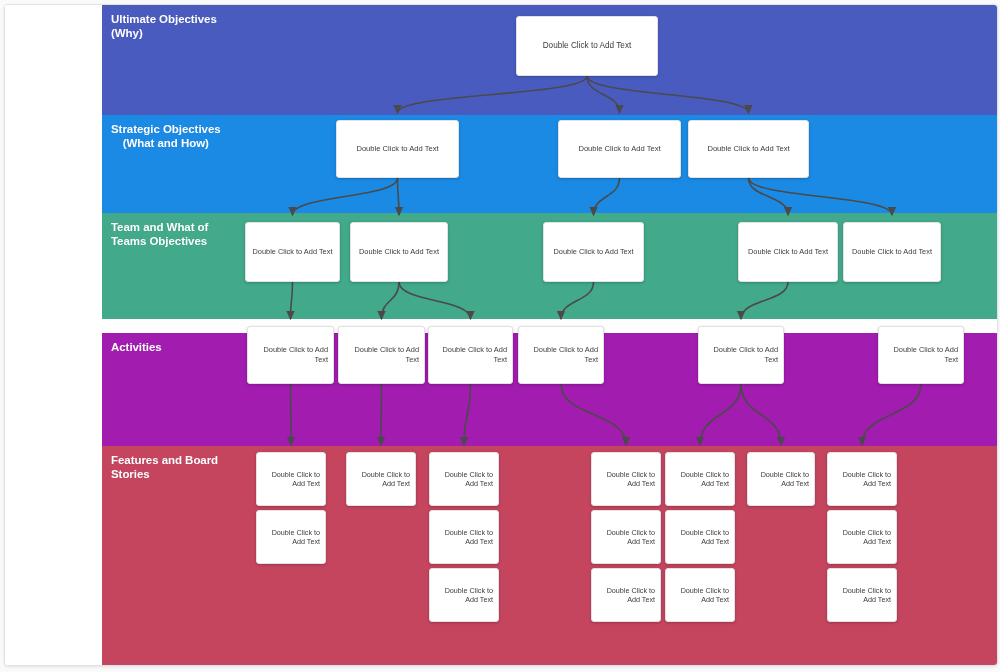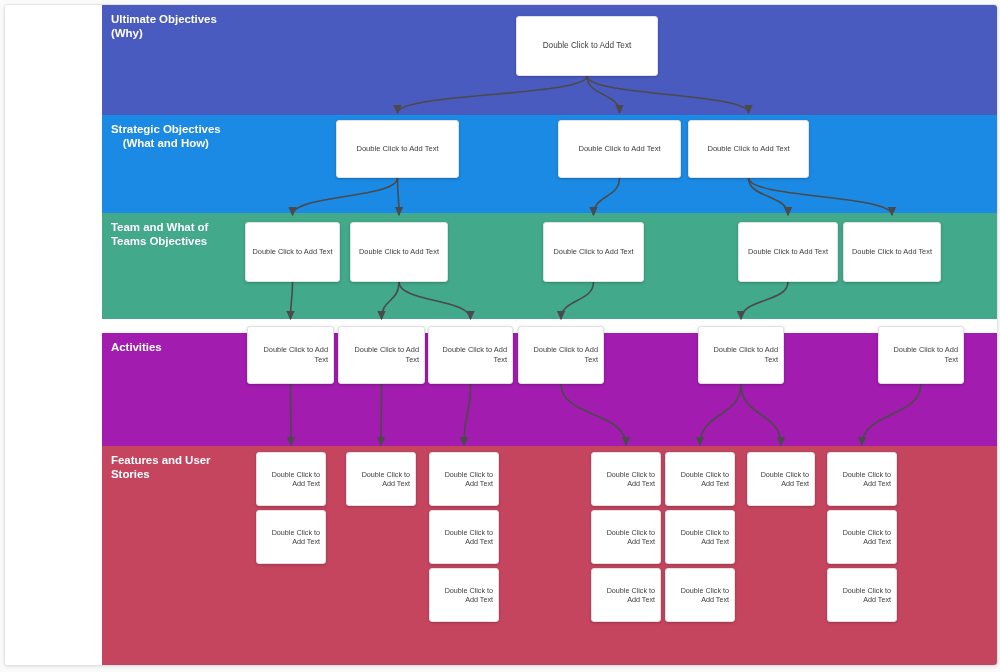--- a/index.html
+++ b/index.html
@@ -153,21 +153,21 @@
 (What and How)</div>
         </div>
         <div class="band" style="top: 208px; height: 106px; background: rgb(66, 169, 139);">
           <div class="band-title">Team and What of
 Teams Objectives</div>
         </div>
         <div class="band" style="top: 314px; height: 127px; background: #a21caf; margin-top: 14px;">
           <div class="band-title">Activities</div>
         </div>
         <div class="band" style="top: 441px; height: 219px; background: rgb(197, 69, 95);">
-          <div class="band-title">Features and User
+          <div class="band-title">Features and Board
 Stories</div>
         </div>
       </div>
 
     <svg id="connectors" viewBox="0 0 992 660" preserveAspectRatio="none">
       <defs>
         <marker id="arrowhead" markerWidth="7" markerHeight="7" refX="5.2" refY="3" orient="auto" markerUnits="strokeWidth">
           <polygon points="0,0.3 6,3 0,5.7"></polygon>
         </marker>
       </defs>

